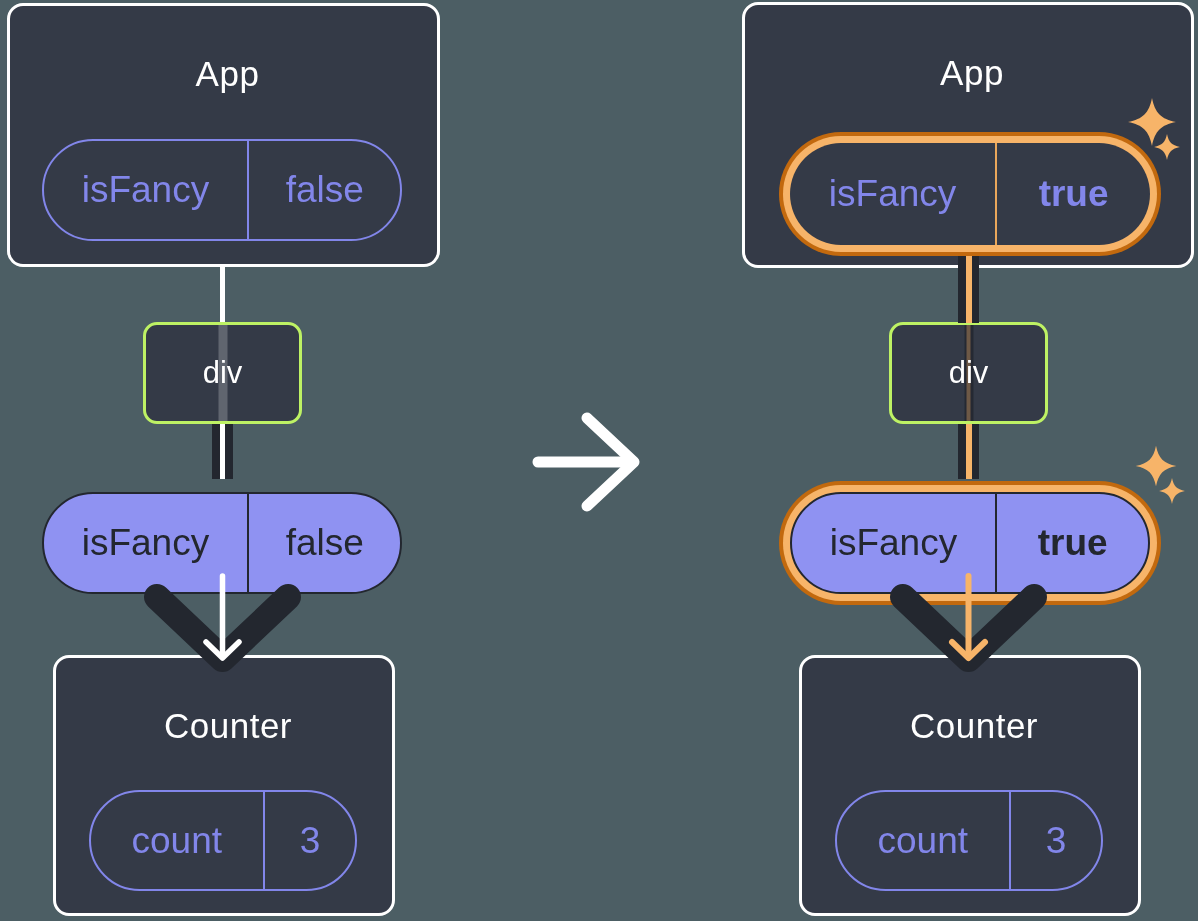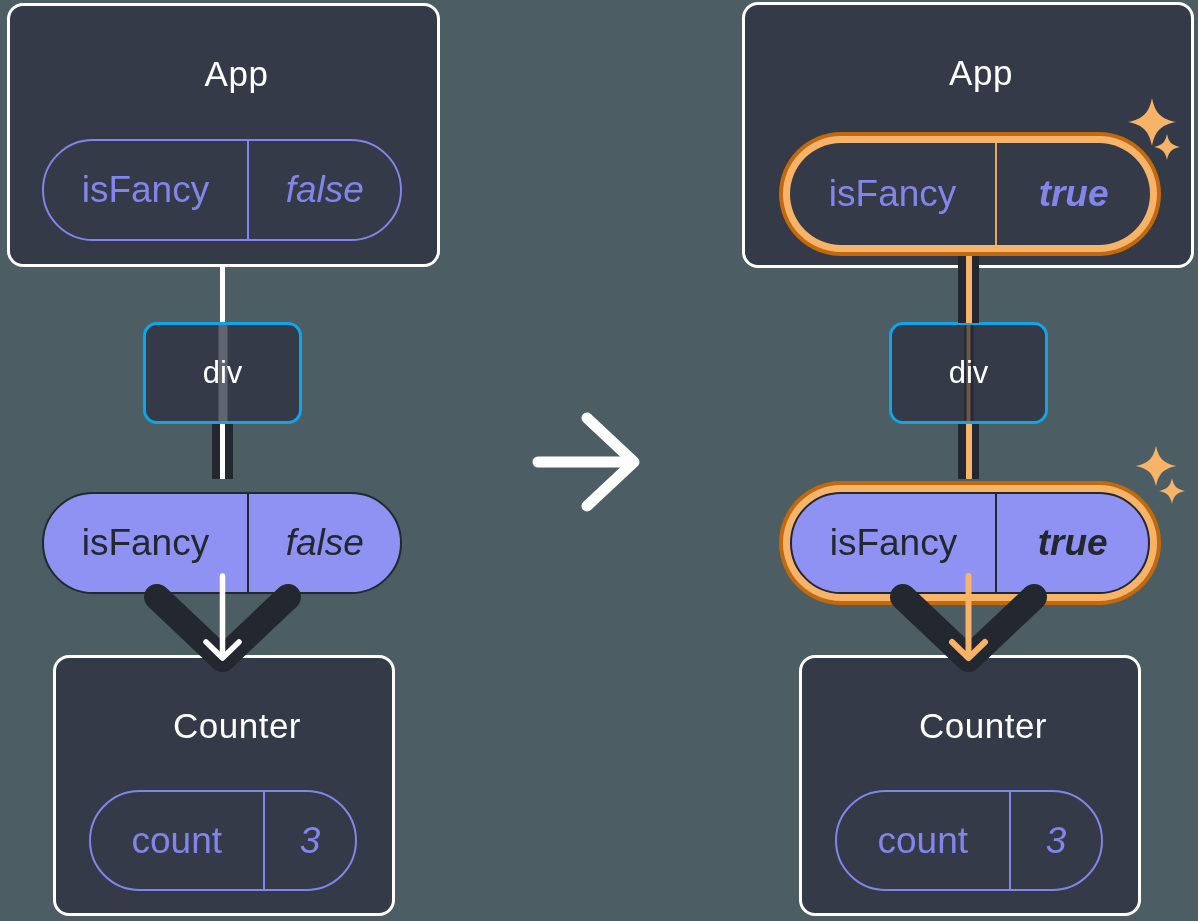--- a/index.html
+++ b/index.html
@@ -17,21 +17,21 @@
   .card {
     position: absolute;
     background: #343A47;
     border: 3px solid #FFFFFF;
     border-radius: 16px;
     z-index: 2;
   }
   .card-title {
     position: absolute;
     top: 48px;
-    left: 13px;
+    left: 4px;
     width: 100%;
     text-align: center;
     color: #FFFFFF;
     font-size: 35px;
     letter-spacing: 0.5px;
   }
 
   .pill {
     position: absolute;
     display: flex;
@@ -40,21 +40,21 @@
     z-index: 3;
     font-size: 37px;
     margin-top: 16px;
   }
   .pill .cell {
     display: flex;
     align-items: center;
     justify-content: center;
   }
   .pill .cell-left { flex: 0 0 57%; }
-  .pill .cell-right { flex: 1 1 auto; font-style: italic; }
+  .pill .cell-right { flex: 1 1 auto; }
   .pill .divider { flex: 0 0 2.5px; }
 
   .pill-outline {
     border: 2.5px solid #8286EA;
     color: #8286EA;
     background: transparent;
   }
   .pill-outline .divider { background: #8286EA; }
 
   .pill-filled {
@@ -72,21 +72,21 @@
     background: #343A47;
     color: #8286EA;
   }
   .pill-dark-highlight .divider { background: #E9A75B; flex-basis: 2px; }
 
   .bold-val { font-weight: bold; }
 
   .divbox {
     position: absolute;
     background: #343A47;
-    border: 3px solid #0ea5e9;
+    border: 3px solid #bef264;
     border-radius: 14px;
     z-index: 2;
     display: flex;
     align-items: center;
     justify-content: center;
     color: #FFFFFF;
     font-size: 31px;
     overflow: hidden;
   }
   .divbox .stripe {

